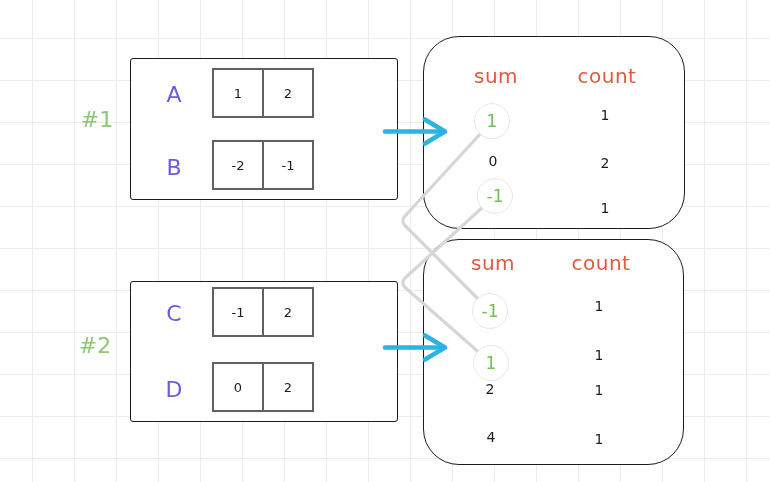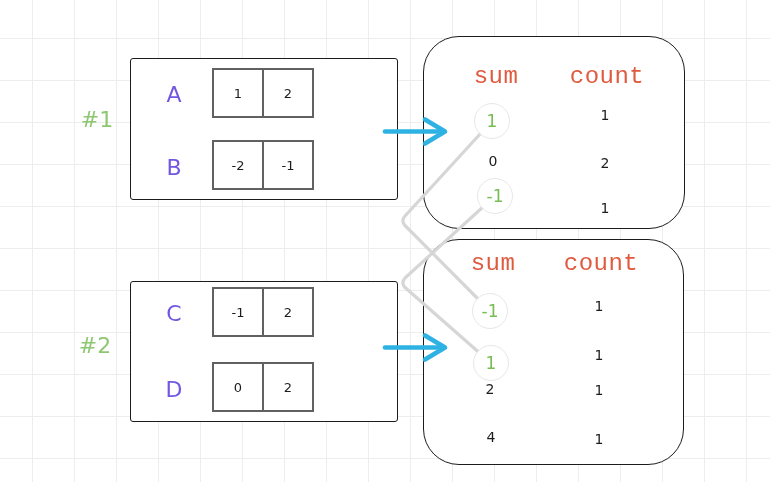--- a/index.html
+++ b/index.html
@@ -42,21 +42,21 @@
   .cell + .cell{margin-left:-2px;}
   
   .ctr{
     position:absolute;
     transform:translate(-50%,-50%);
     white-space:nowrap;
     z-index:4;
   }
   .arr-label{font-size:22px;color:#7257e0;}
   .ex-id{font-size:22px;color:#82c163;opacity:.9;}
-  .hdr{font-size:24px;color:#e05a3f;letter-spacing:.5px;font-family:Liberation Mono, monospace;}
+  .hdr{font-size:20px;color:#e05a3f;letter-spacing:.5px;}
   .tnum{font-size:14px;color:#1c1c1c;}
   
   .sum-table{
     position:absolute;
     background:#fff;
     border:1.7px solid #1c1c1c;
     border-radius:36px;
   }
   .t1{left:423px;top:36px;width:260px;height:191px;}
   .t2{left:423px;top:239px;width:259px;height:224px;}

